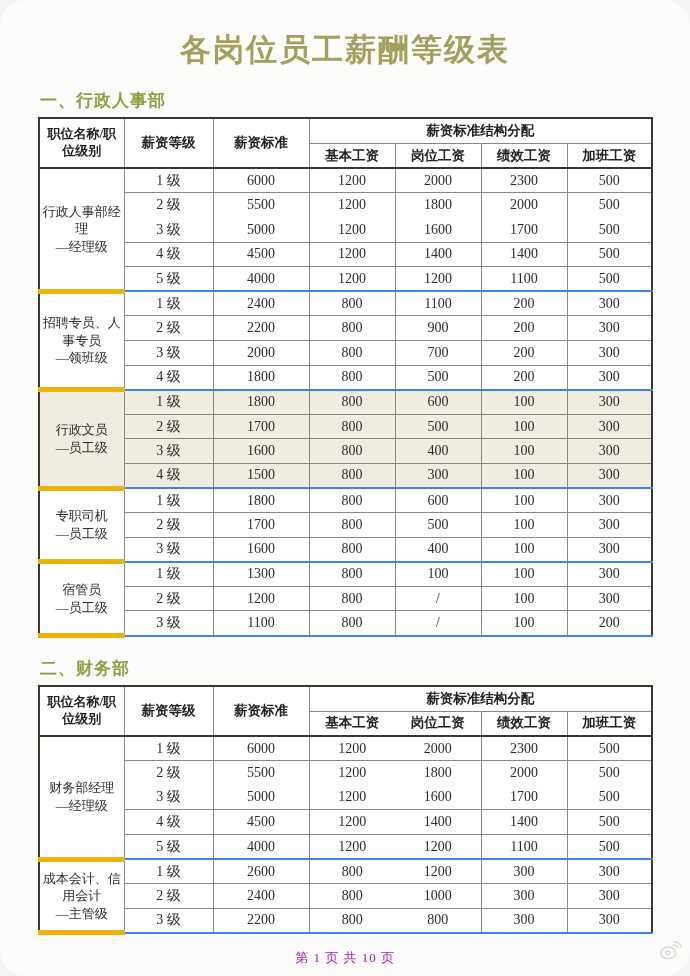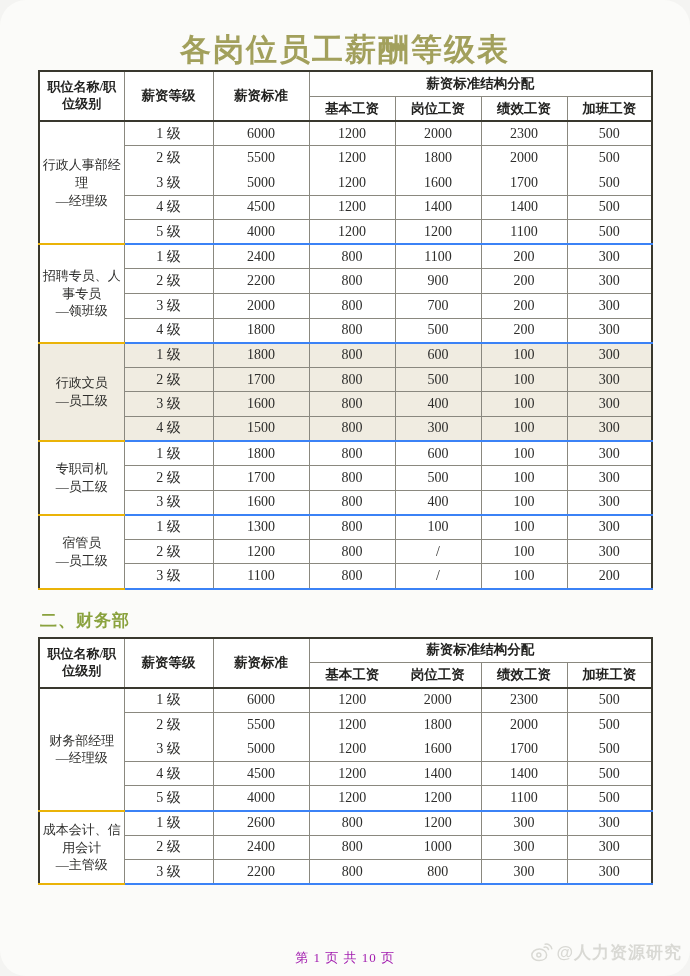--- a/index.html
+++ b/index.html
@@ -29,21 +29,21 @@
     text-align:center; vertical-align:middle;
     color:#2d2d2b; overflow:hidden;
   }
   thead th { font-size:13.5px; font-weight:bold; height:25px; color:#222220; }
   thead th.c-pos { font-size:13px; line-height:1.3; padding:1px; }
   thead tr.sub th { border-bottom:2px solid #39382e; }
   thead tr.main th[rowspan] { border-bottom:2px solid #39382e; }
   td { font-size:14px; height:24.6px; }
   td.pos-cell {
     font-size:13px; line-height:1.35; padding:0 1px;
-    border-bottom:2px solid #eab308;
+    border-bottom:5px solid #eab308;
   }
   tr.group-end td { border-bottom:2px solid #3b82f6; }
   tr.no-divider td { border-bottom:none; }
   tr.no-divider + tr td { border-top:none; }
   tr.shaded td { background:#f0ece1; }
   
   .t2 .c-basic { border-right:none; }
   .t2 .c-post  { border-left:none; }
   .page-footer {
     position:absolute; left:0; right:0; top:949px;
@@ -61,20 +61,21 @@
   .watermark svg { display:block; }
 </style>
 </head>
 <body>
 
 <div class="page">
 
   <h1 class="doc-title">各岗位员工薪酬等级表</h1>
 
   <div>
+    <div class="section-label">一、行政人事部</div>
     <table class="salary-table t1">
       <colgroup>
         <col style="width:85px">
           <col style="width:89px">
           <col style="width:96px">
         <col style="width:86px">
           <col style="width:86px">
           <col style="width:86px">
           <col style="width:85px">
       </colgroup>
@@ -378,16 +379,15 @@
 
   <div class="watermark">
     <span>
       <svg width="23" height="19" viewBox="0 0 24 20" fill="none" stroke="#d9d9d4" stroke-width="1.6" stroke-linecap="round">
         <path d="M10 6.2 C5.2 6.2 1.8 9.4 1.8 12.9 C1.8 16.3 5.6 18.4 9.6 18.4 C14.2 18.4 17.4 15.9 17.4 12.5 C17.4 9.3 13.9 6.2 10 6.2 Z"></path>
         <circle cx="9.2" cy="12.6" r="2.1"></circle>
         <path d="M14.8 4.4 C16.8 3.8 18.8 4.9 19.3 6.9"></path>
         <path d="M15.8 1.2 C19.2 0.6 22.2 2.7 22.8 6.0"></path>
       </svg>
     </span>
-    <span>@人力资源研究</span>
   </div>
 
 </div>
 
 </body></html>

